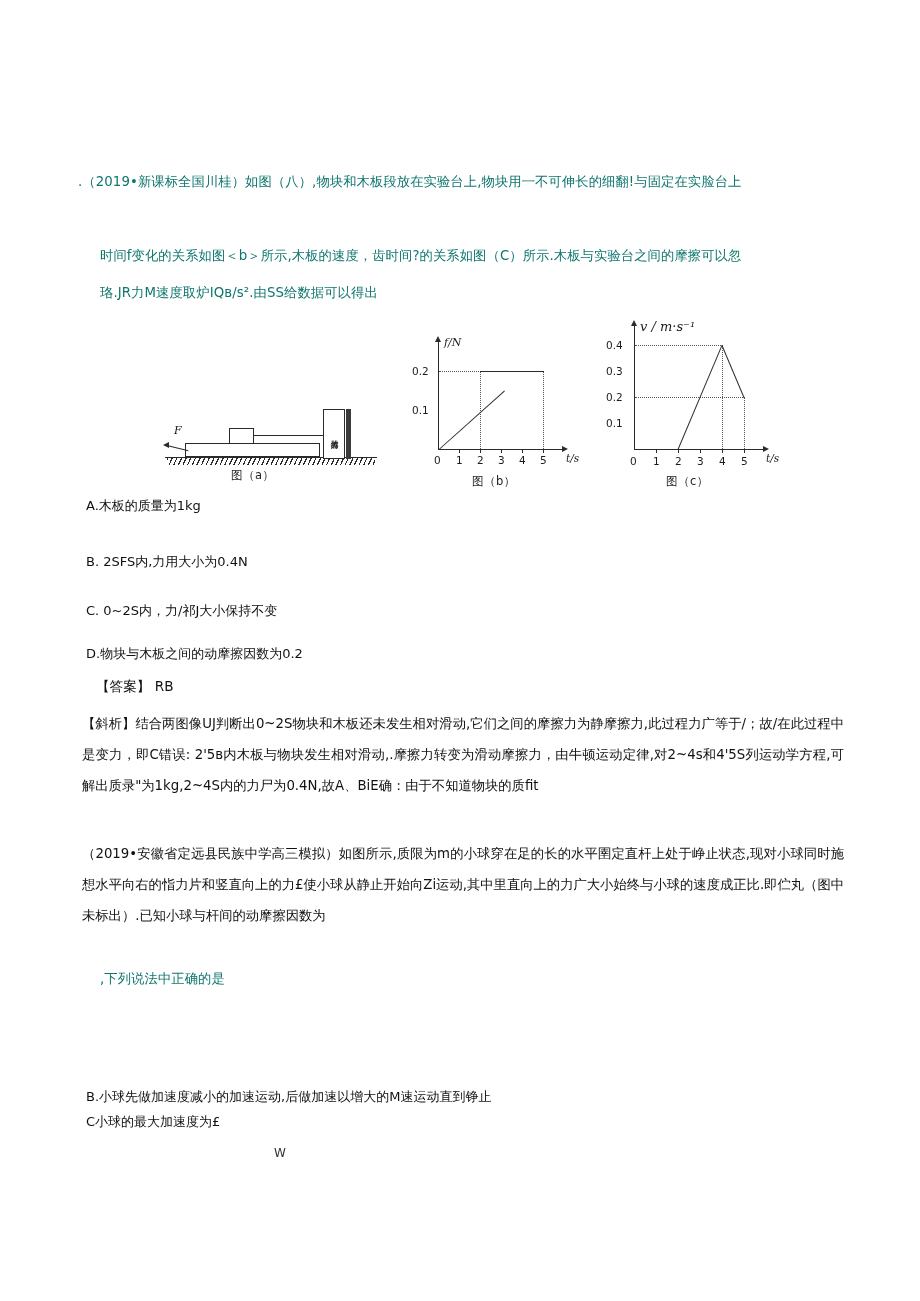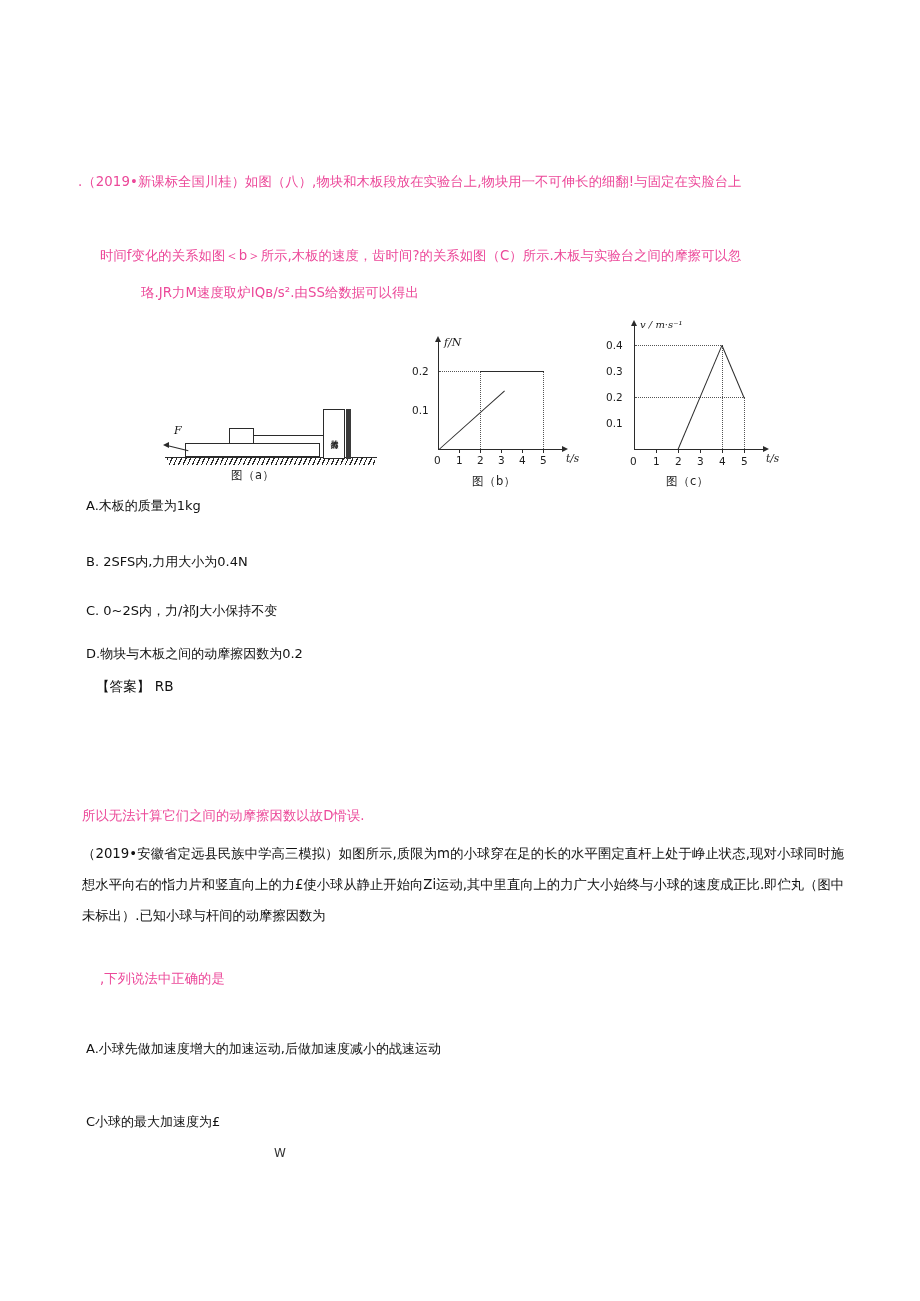--- a/index.html
+++ b/index.html
@@ -32,21 +32,21 @@
     font-weight: bold;
     color: #cc0000;
     letter-spacing: 1px;
   }
 
   
   .para {
     position: absolute;
     font-size: 13.3px;
     line-height: 30px;
-    color: #ec4899;
+    color: #0f766e;
     letter-spacing: 0.1px;
     white-space: nowrap;
   }
 
   .q-body {
     left: 82px;
     width: 760px;
     font-size: 13.3px;
     line-height: 37px;
     text-align: justify;
@@ -275,21 +275,21 @@
   }
 </style>
 </head>
 <body>
 
 <div class="page">
 
 
   <div class="para q-body" style="left:78px; top:163px; width:766px;">.（2019•新课标全国川桂）如图（八）,物块和木板段放在实验台上,物块用一不可伸长的细翻!与固定在实脸台上</div>
   <div class="para q-body" style="left:100px; top:237px; width:744px;">时间f变化的关系如图＜b＞所示,木板的速度，齿时间?的关系如图（C）所示.木板与实验台之间的摩擦可以忽</div>
-  <div class="para q-body" style="left:100px; top:274px; width:744px;margin-left:41px;">珞.JR力M速度取炉IQв/s².由SS给数据可以得出</div>
+  <div class="para q-body" style="left:100px; top:274px; width:744px;">珞.JR力M速度取炉IQв/s².由SS给数据可以得出</div>
 
   <div class="figures">
 
     <div class="fig-a">
       <div class="ground"></div>
       <div class="hatch"></div>
       <div class="board"></div>
       <div class="blockk"></div>
       <div class="string"></div>
       <div class="sensor">
@@ -342,21 +342,21 @@
     </div>
 
     <div class="plot" style="left:600px; top:8px; width:200px; height:177px;">
 
       <div class="axis-y" style="left:34px; top:18px; height:124px;"></div>
       <div class="arrowU" style="left:31.3px; top:12px;"></div>
 
       <div class="axis-x" style="left:34px; top:141px; width:130px;"></div>
       <div class="arrowR" style="left:163px; top:138.2px;"></div>
 
-      <div class="axis-name" style="left:40px; top:11px; font-size:10px;">v / m·s⁻¹</div>
+      <div class="axis-name" style="left:40px; top:11px; font-size:13px;">v / m·s⁻¹</div>
       <div class="axis-name" style="left:166px; top:144px; font-size:10.5px;">t/s</div>
 
       <div class="ylab" style="left:6px; top:31px;">0.4</div>
       <div class="ylab" style="left:6px; top:57px;">0.3</div>
       <div class="ylab" style="left:6px; top:83px;">0.2</div>
       <div class="ylab" style="left:6px; top:109px;">0.1</div>
 
       <div class="tick" style="left:56px; top:141px;"></div>
       <div class="tick" style="left:78px; top:141px;"></div>
       <div class="tick" style="left:100px; top:141px;"></div>
@@ -385,25 +385,27 @@
   <div class="opt" style="top:497px;">A.木板的质量为1kg</div>
   <div class="opt" style="top:553px;text-align:right;">B.   2SFS内,力用大小为0.4N</div>
   <div class="opt" style="top:602px;">C.   0~2S内，力/祁J大小保持不变</div>
   <div class="opt" style="top:645px;">D.物块与木板之间的动摩擦因数为0.2</div>
 
   <div class="ans" style="top:678px;">
     <span>【答案】</span>
     <span>RB</span>
   </div>
 
-  <div class="para" style="left:82px; top:801px;">所以无法计算它们之间的动摩擦因数以故D愲误.</div>
+  <div class="analysis" style="top:708px;">
+    <span>【斜析】</span><span>结合两图像UJ判断出0~2S物块和木板还未发生相对滑动,它们之间的摩擦力为静摩擦力,此过程力广等于/；故/在此过程中是变力，即C错误: 2'5в内木板与物块发生相对滑动,.摩擦力转变为滑动摩擦力，由牛顿运动定律,对2~4s和4'5S列运动学方程,可解出质录"为1kg,2~4S内的力尸为0.4N,故A、BiE确：由于不知道物块的质fit</span>
+  </div>
 
   <div class="analysis" style="top:838px;">
     <span>（2019•安徽省定远县民族中学高三模拟）如图所示,质限为m的小球穿在足的长的水平圉定直杆上处于峥止状</span><span>态,现对小球同时施想水平向右的恉力片和竖直向上的力£使小球从静止开始向Zi运动,其中里直向上的力广大小</span><span>始终与小球的速度成正比.即伫丸（图中未标出）.已知小球与杆间的动摩擦因数为</span>
   </div>
   <div class="para" style="left:100px; top:964px;">,下列说法中正确的是</div>
 
-  <div class="opt" style="top:1040px;">A.小球先做加速度增大的加速运动,后做加速度减小的战速运动</div>
+  <div class="opt" style="top:1088px;">B.小球先做加速度减小的加速运动,后做加速以增大的M速运动直到铮止</div>
   <div class="opt" style="top:1113px;">C小球的最大加速度为£</div>
 
   <div class="stray-w">W</div>
 
 </div>
 
 </body></html>

